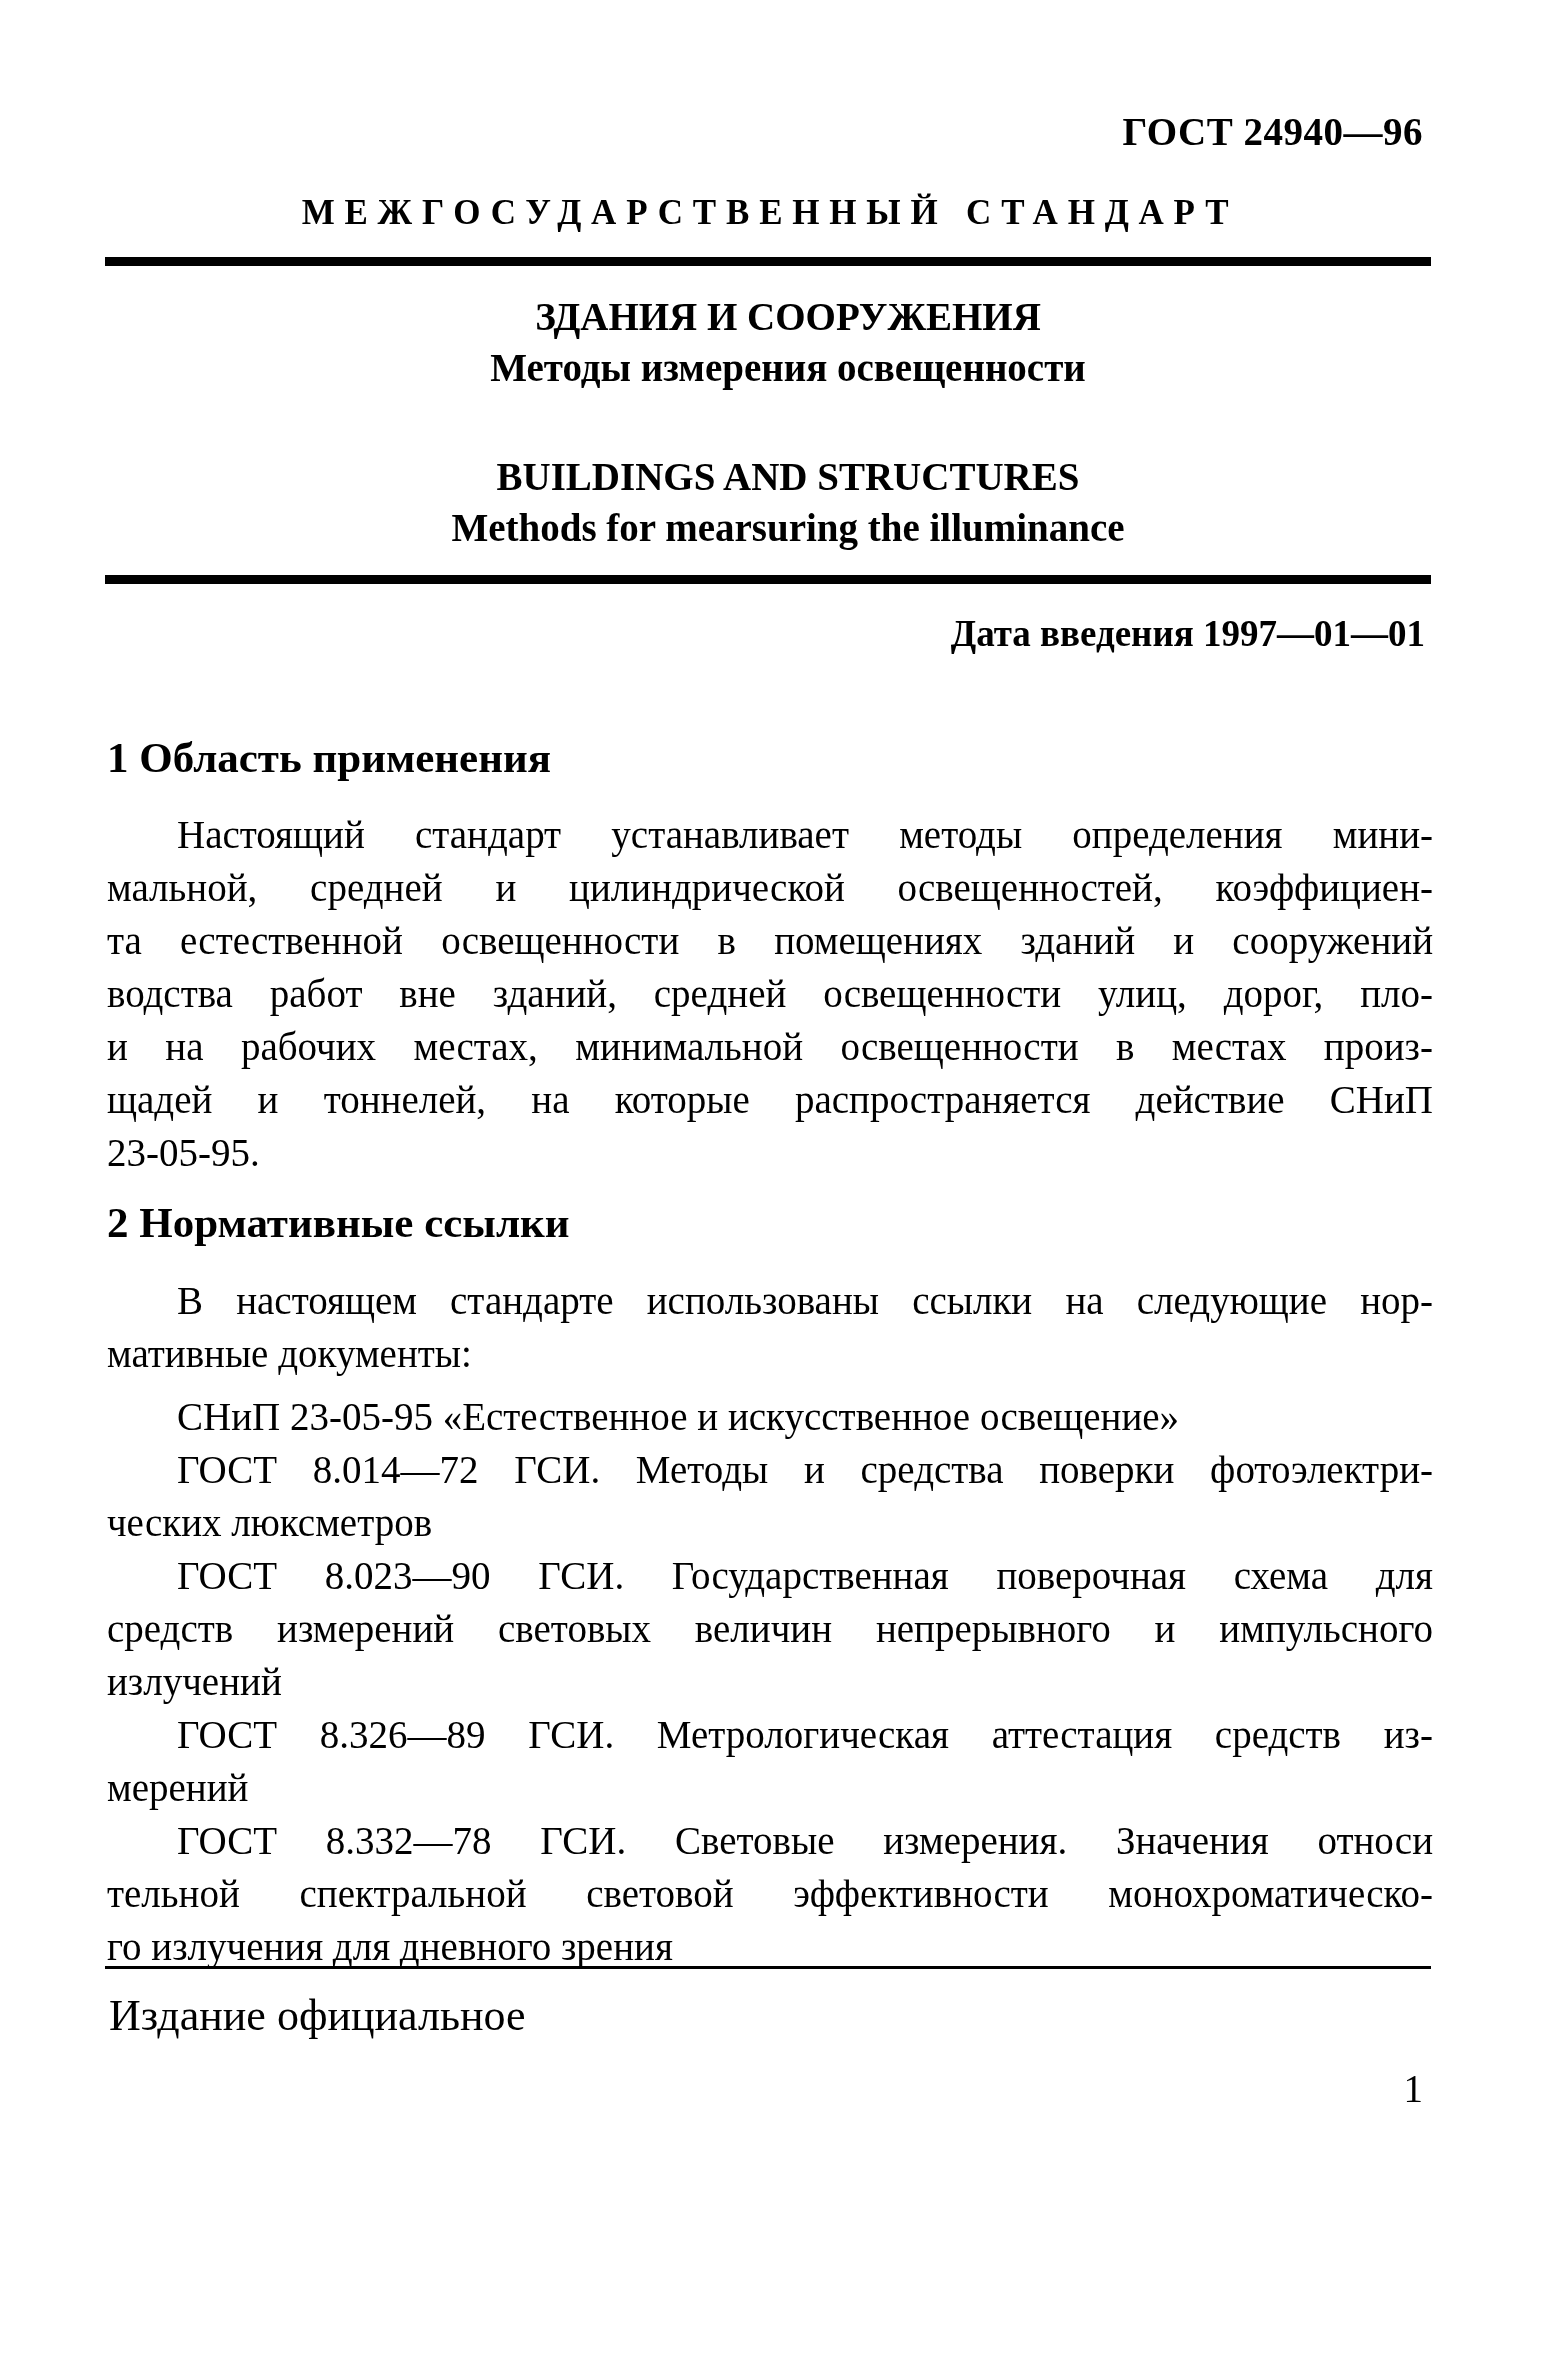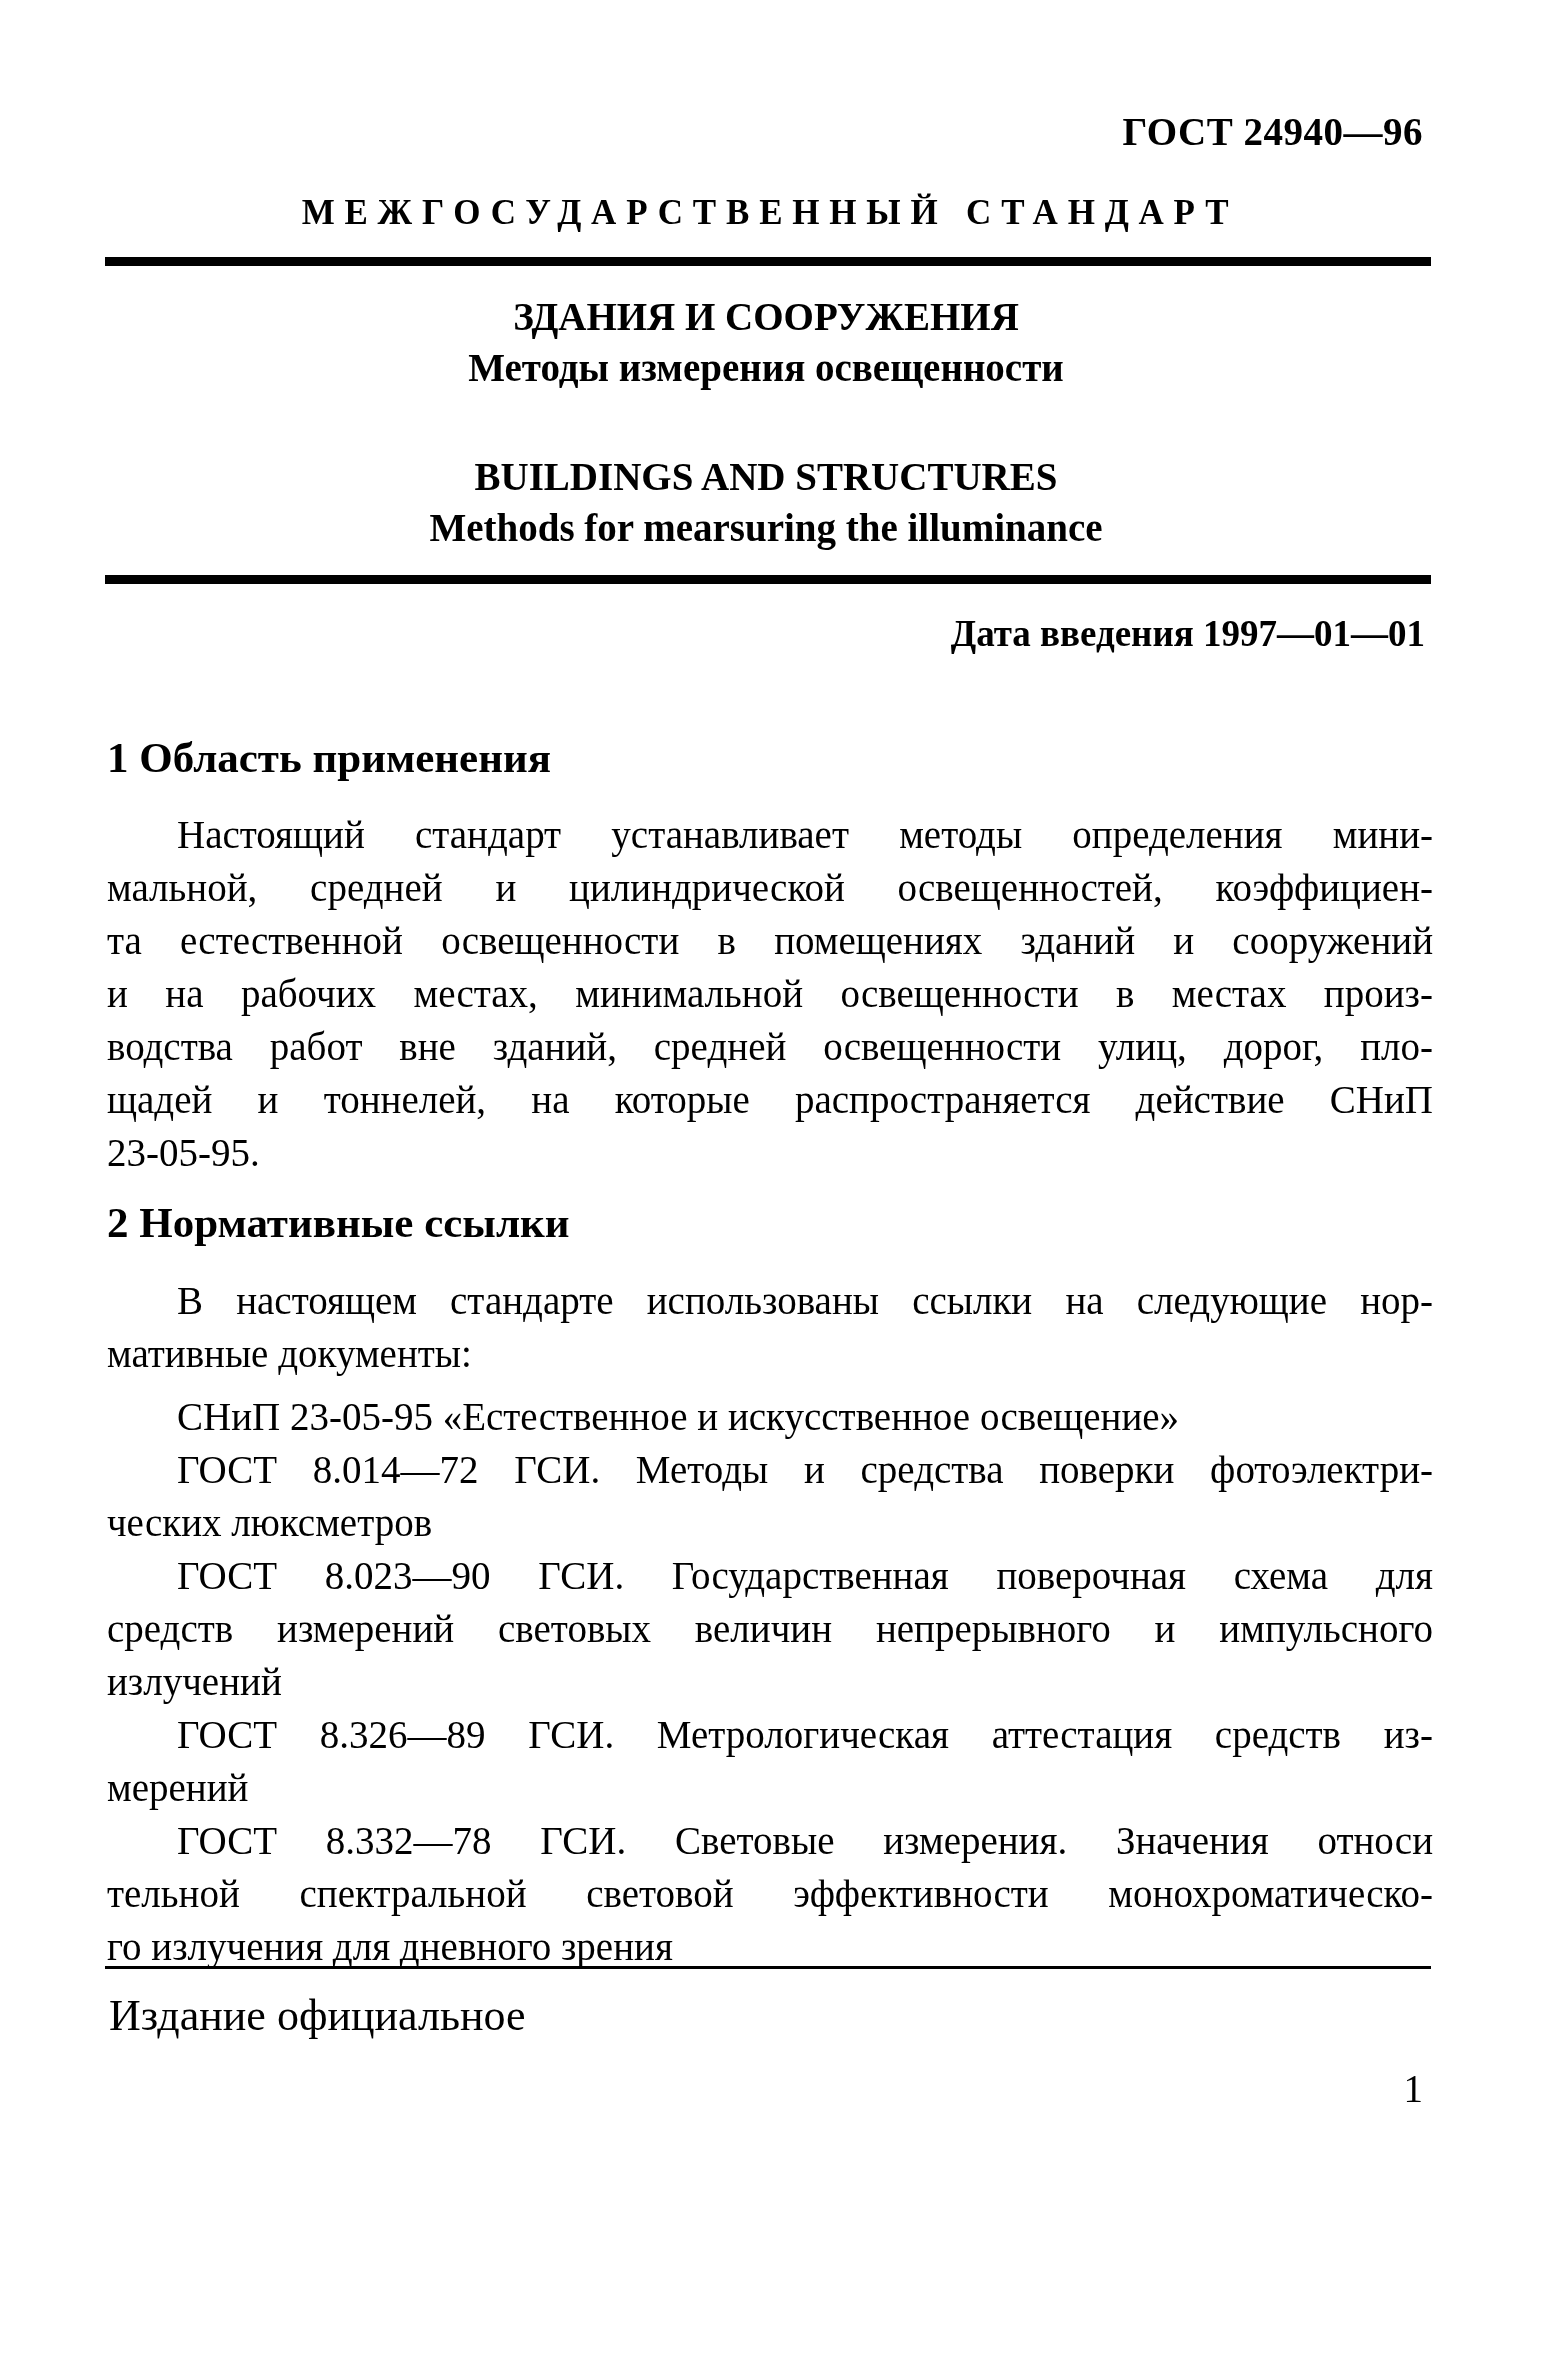--- a/index.html
+++ b/index.html
@@ -44,21 +44,21 @@
       position: absolute;
       left: 105px;
       width: 1326px;
       height: 8.8px;
       background: #000;
     }
     .rule-1 { top: 257px; }
     .rule-2 { top: 575px; }
     .title-block {
       position: absolute;
-      left: 103px;
+      left: 125px;
       width: 1326px;
       text-align: center;
       font-weight: bold;
     }
     .title-ru { top: 291px; }
     .title-en { top: 451px; }
     .title-line {
       font-size: 39px;
       line-height: 51px;
     }
@@ -150,22 +150,22 @@
 
   <div class="rule-thick rule-2"></div>
 
   <div class="date-intro">Дата введения 1997—01—01</div>
 
   <div class="section-heading sh-1">1 Область применения</div>
   <div class="body-text para-1">
     <span class="line indent">Настоящий стандарт устанавливает методы определения мини-</span>
     <span class="line">мальной, средней и цилиндрической освещенностей, коэффициен-</span>
     <span class="line">та естественной освещенности в помещениях зданий и сооружений</span>
+    <span class="line">водства работ вне зданий, средней освещенности улиц, дорог, пло-</span>
     <span class="line">и на рабочих местах, минимальной освещенности в местах произ-</span>
-    <span class="line">водства работ вне зданий, средней освещенности улиц, дорог, пло-</span>
     <span class="line">щадей и тоннелей, на которые распространяется действие СНиП</span>
     <span class="line last">23-05-95.</span>
   </div>
 
   <div class="section-heading sh-2">2 Нормативные ссылки</div>
   <div class="body-text para-2">
     <span class="line indent">В настоящем стандарте использованы ссылки на следующие нор-</span>
     <span class="line last">мативные документы:</span>
   </div>
 

